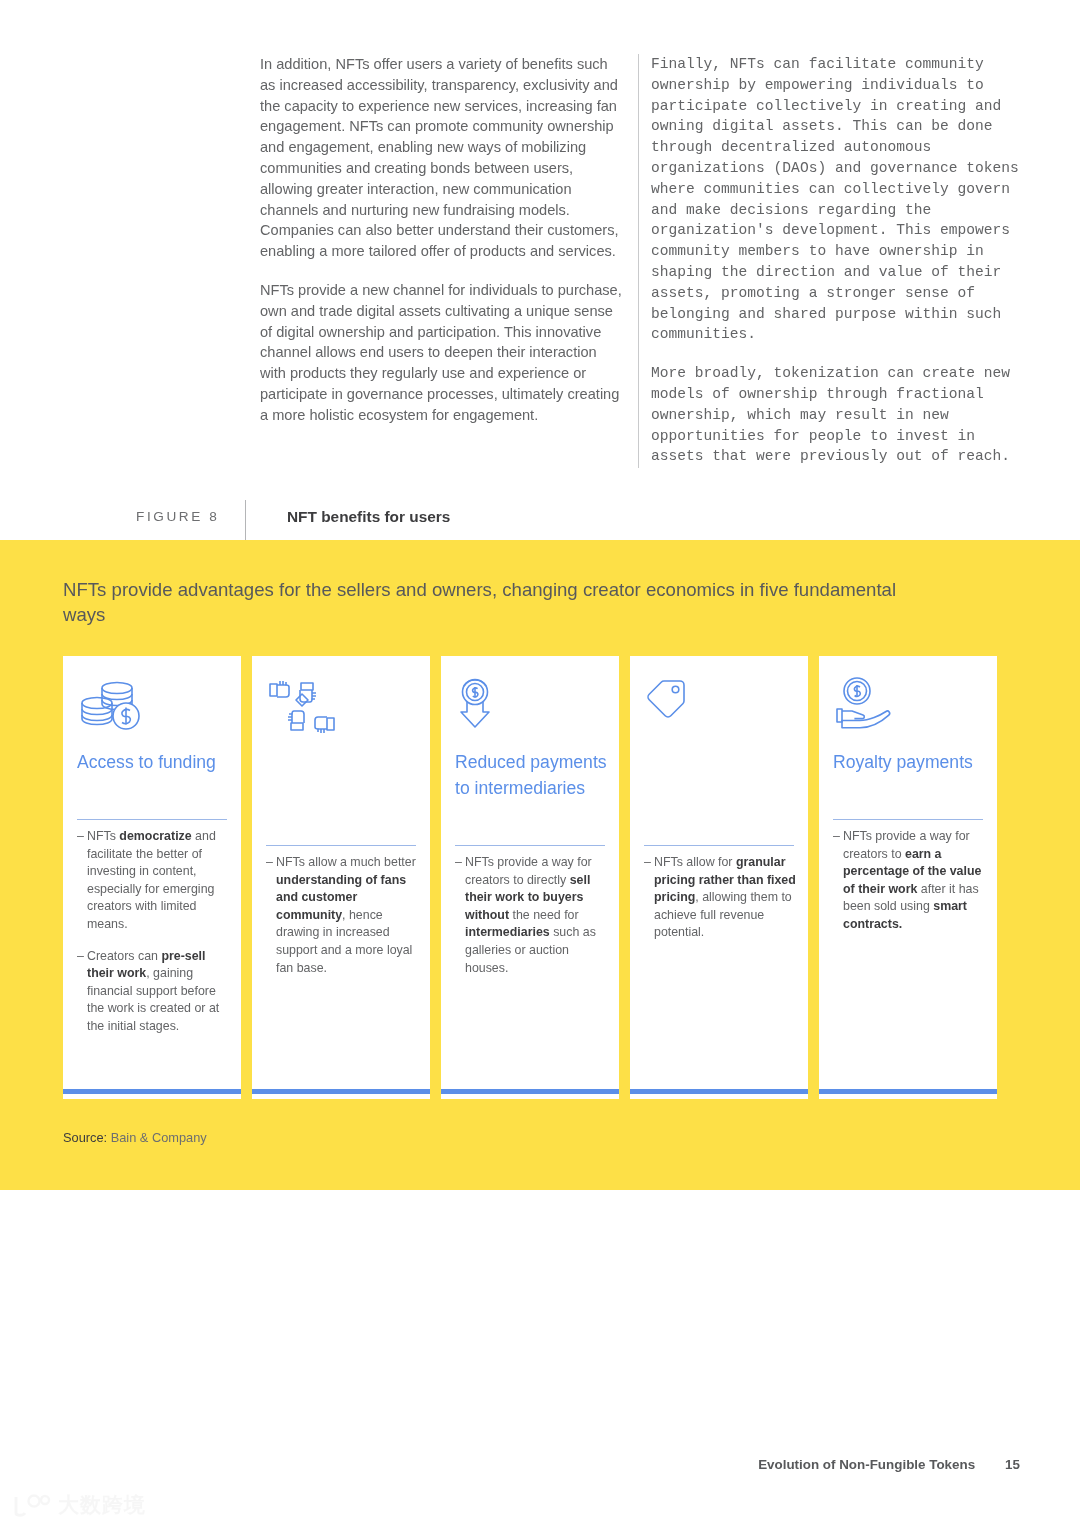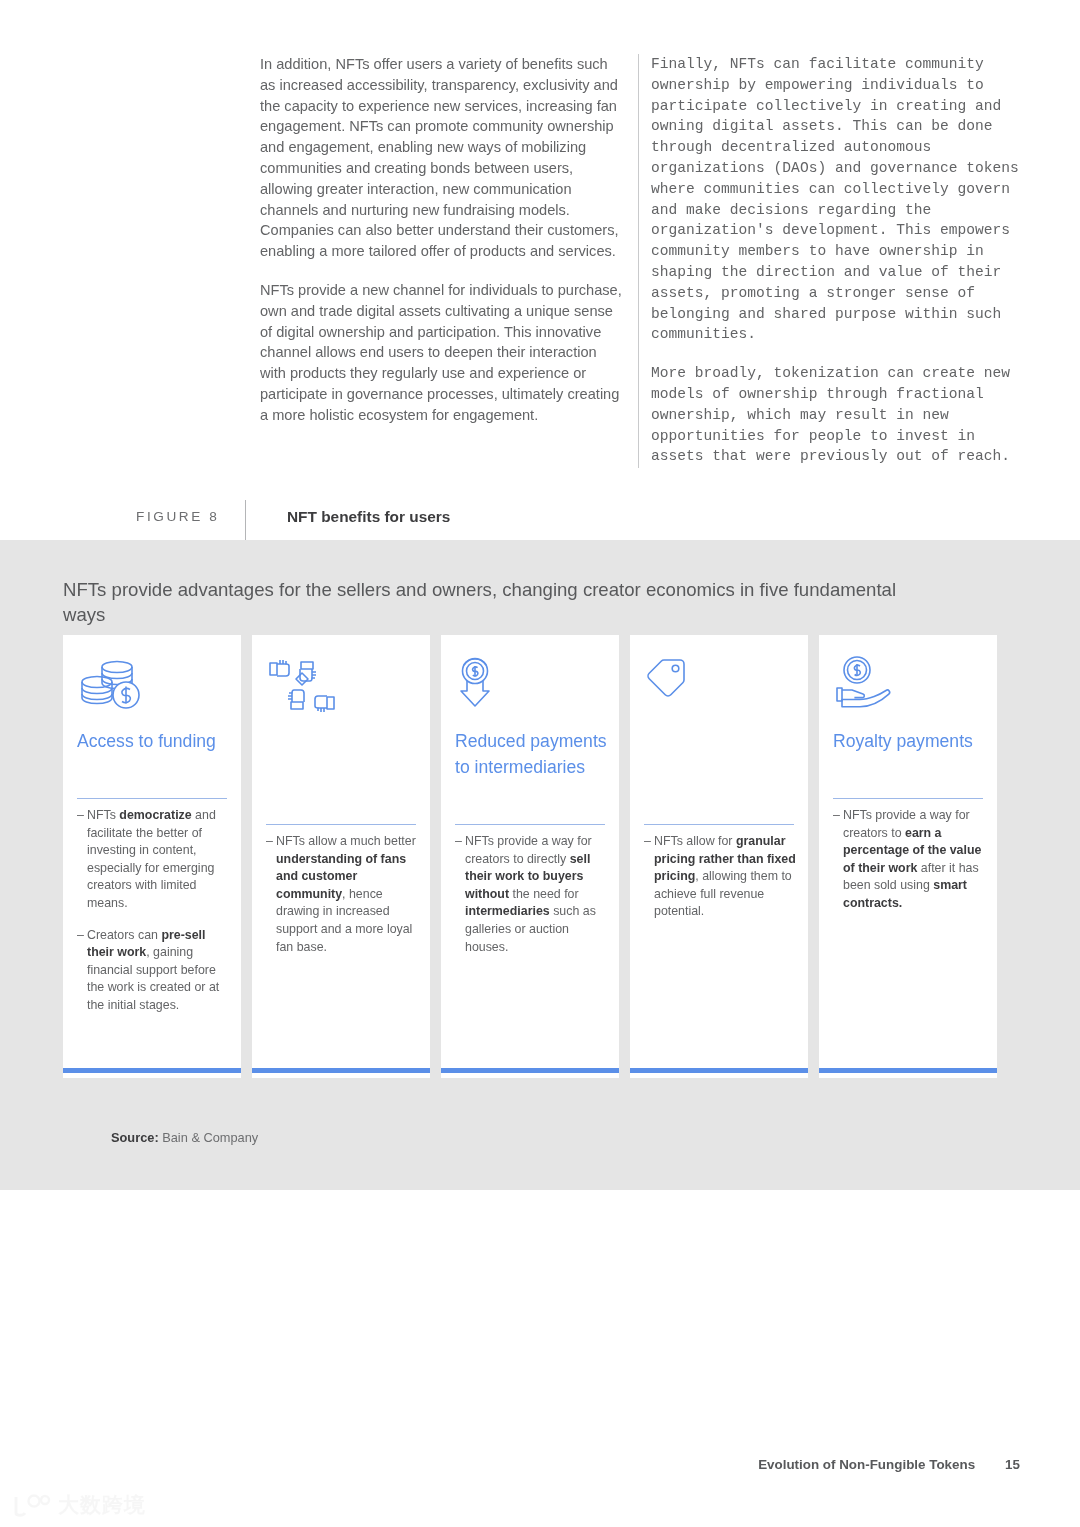--- a/index.html
+++ b/index.html
@@ -95,37 +95,37 @@
     margin-left: 26px;
   }
 
   
   .panel {
     position: absolute;
     left: 0;
     top: 540px;
     width: 1080px;
     height: 650px;
-    background: #e5e5e5;
+    background: #fde047;
   }
 
   .panel-subtitle {
     position: absolute;
     left: 63px;
     top: 37px;
     width: 860px;
     font-size: 18.6px;
     line-height: 25px;
     color: #58595b;
   }
 
   .cards {
     position: absolute;
     left: 63px;
-    top: 95px;
+    top: 116px;
     width: 955px;
     display: flex;
     gap: 11px;
   }
   .card {
     background: #ffffff;
     width: 178px;
     height: 443px;
     position: relative;
     padding: 0;
@@ -204,21 +204,21 @@
   .card.c5 .card-rule { top: 163px; }
   .card.c5 .card-body { top: 172px; }
 
   .source {
     position: absolute;
     left: 63px;
     top: 590px;
     font-size: 12.8px;
     color: #6d6e70;
   }
-  .source b { color: #3c3c3e; font-weight: bold; margin-left: 48px; }
+  .source b { color: #3c3c3e; font-weight: normal; }
 
   
   .footer {
     position: absolute;
     right: 60px;
     bottom: 55px;
     font-size: 13.4px;
     color: #58595b;
     font-weight: bold;
   }

